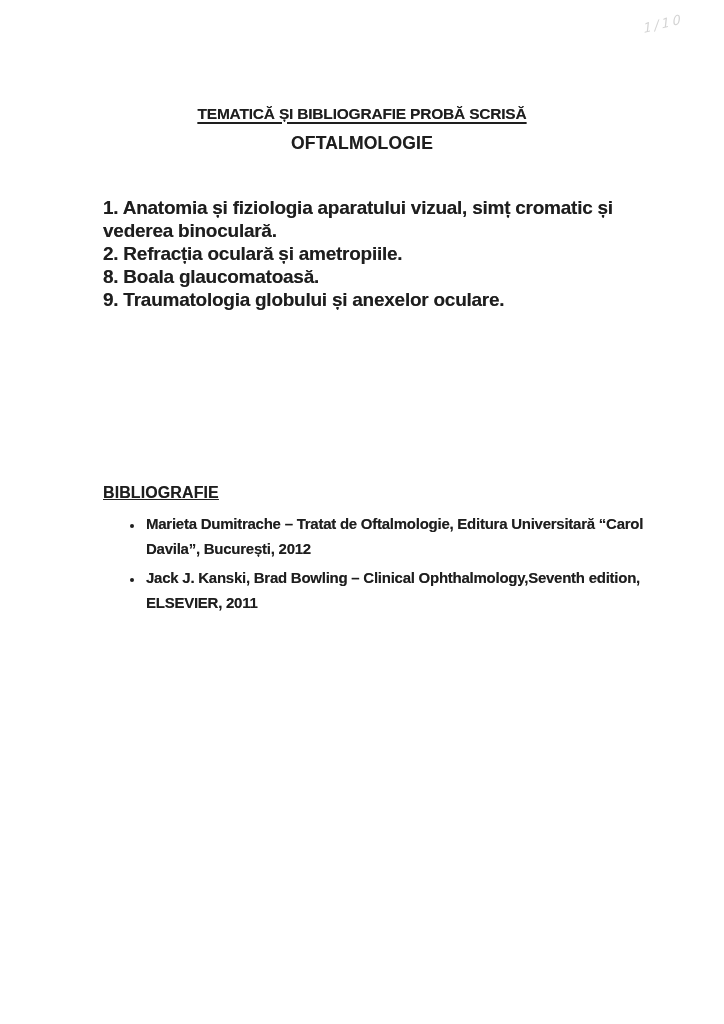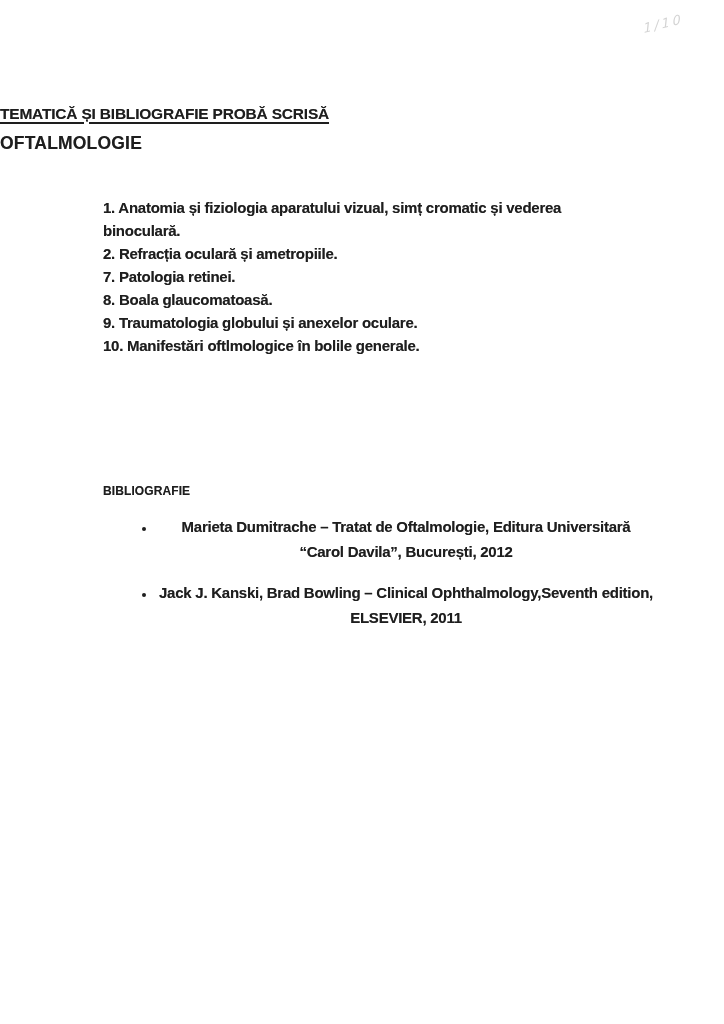--- a/index.html
+++ b/index.html
@@ -32,21 +32,21 @@
     color: #b0b0b0;
     opacity: 0.55;
     transform: rotate(-14deg) skewX(-10deg);
   }
 
   .titles {
     position: absolute;
     top: 100px;
     left: 0;
     right: 0;
-    text-align: left;
+    text-align: center;
     font-weight: 700;
   }
   .title-line {
     font-size: 15.5px;
     line-height: 27px;
     letter-spacing: -0.2px;
   }
   .title-line.underlined {
     text-decoration: underline;
     text-decoration-thickness: 1.5px;
@@ -57,76 +57,74 @@
     line-height: 30px;
     margin-top: 1px;
     letter-spacing: 0.2px;
   }
 
   .topics {
     position: absolute;
     top: 196px;
     left: 103px;
     width: 515px;
-    font-size: 15px;
+    font-size: 19px;
     font-weight: 700;
     line-height: 23px;
     letter-spacing: -0.25px;
   }
 
   .biblio {
     position: absolute;
     top: 484px;
     left: 103px;
     width: 560px;
   }
   .biblio-heading {
-    font-size: 12px;
+    font-size: 16px;
     font-weight: 700;
     letter-spacing: 0.1px;
+    text-decoration: underline;
   }
   .biblio-list {
     margin: 9px 0 0 0;
     padding: 0 0 0 37px;
     list-style: disc;
     width: 530px;
     box-sizing: content-box;
   }
   .biblio-item {
     font-size: 15px;
     font-weight: 700;
     line-height: 25px;
     letter-spacing: -0.25px;
-    margin: 16px;
+    margin: 4px;
     padding-left: 2px;
-    text-align: center;
   }
   .biblio-item::marker {
     font-size: 12px;
   }
 </style>
 </head>
 <body>
 
 <div class="page">
 
   <div class="handwritten">1/10</div>
 
   <header class="titles">
     <div class="title-line underlined txt">TEMATICĂ ȘI BIBLIOGRAFIE PROBĂ SCRISĂ</div>
     <div class="title-line subject txt">OFTALMOLOGIE</div>
   </header>
 
   <section class="topics">
     <div class="topic txt">1. Anatomia și fiziologia aparatului vizual, simț cromatic și vederea binoculară.</div>
     <div class="topic txt">2. Refracția oculară și ametropiile.</div>
-    <div class="topic txt">7. Patologia retinei.</div>
     <div class="topic txt">8. Boala glaucomatoasă.</div>
     <div class="topic txt">9. Traumatologia globului și anexelor oculare.</div>
-    <div class="topic txt">10. Manifestări oftlmologice în bolile generale.</div>
   </section>
 
   <section class="biblio">
     <div class="biblio-heading txt">BIBLIOGRAFIE</div>
     <ul class="biblio-list">
       <li class="biblio-item txt">Marieta Dumitrache – Tratat de Oftalmologie, Editura Universitară “Carol Davila”, București, 2012</li>
       <li class="biblio-item txt">Jack J. Kanski, Brad Bowling – Clinical Ophthalmology,Seventh edition, ELSEVIER, 2011</li>
     </ul>
   </section>
 

